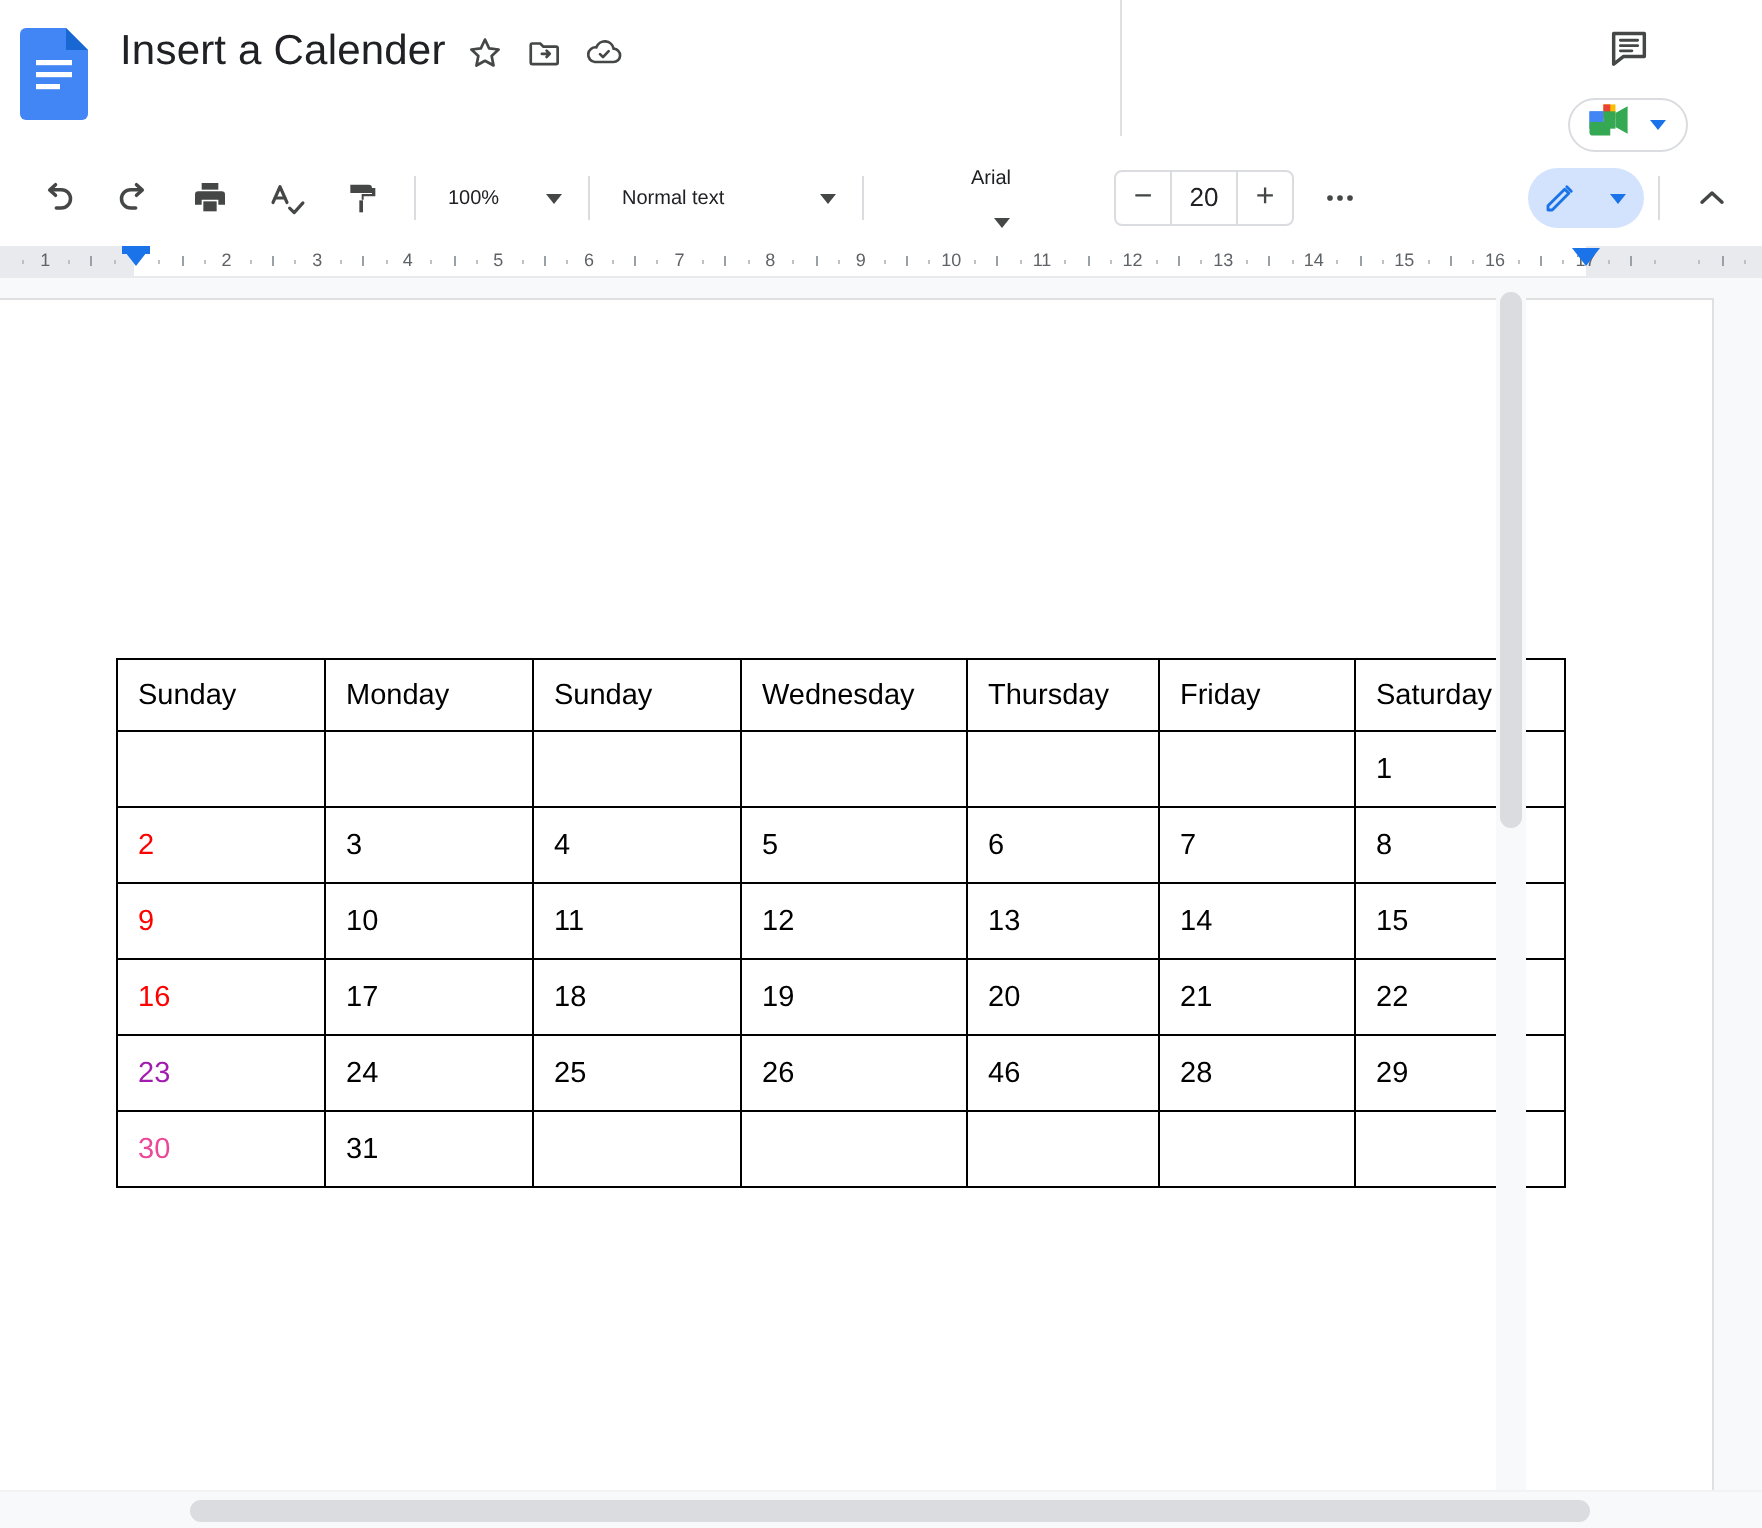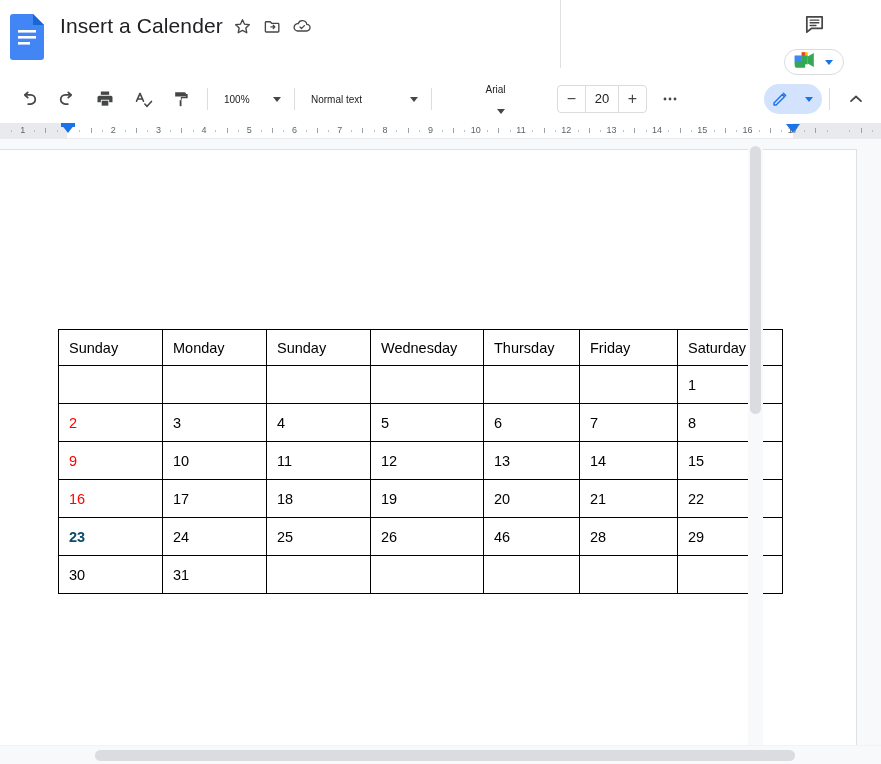--- a/index.html
+++ b/index.html
@@ -564,30 +564,30 @@
             <tr>
               <td class="sun" style="color: rgb(255, 0, 0);">16</td>
               <td>17</td>
               <td>18</td>
               <td>19</td>
               <td>20</td>
               <td>21</td>
               <td>22</td>
             </tr>
             <tr>
-              <td class="sun" style="color: #0c4a6e; font-weight: bold;">23</td>
+              <td class="sun" style="color: #a21caf;">23</td>
               <td>24</td>
               <td>25</td>
               <td>26</td>
               <td>46</td>
               <td>28</td>
               <td>29</td>
             </tr>
             <tr>
-              <td class="sun" style="color: #000000;">30</td>
+              <td class="sun" style="color: #ec4899;">30</td>
               <td>31</td>
               <td></td>
               <td></td>
               <td></td>
               <td></td>
               <td></td>
             </tr>
           </tbody>
       </table>
 

